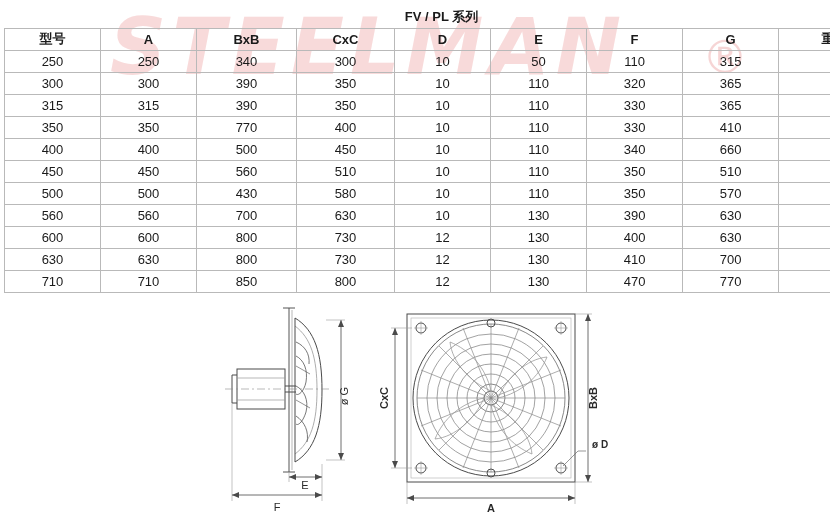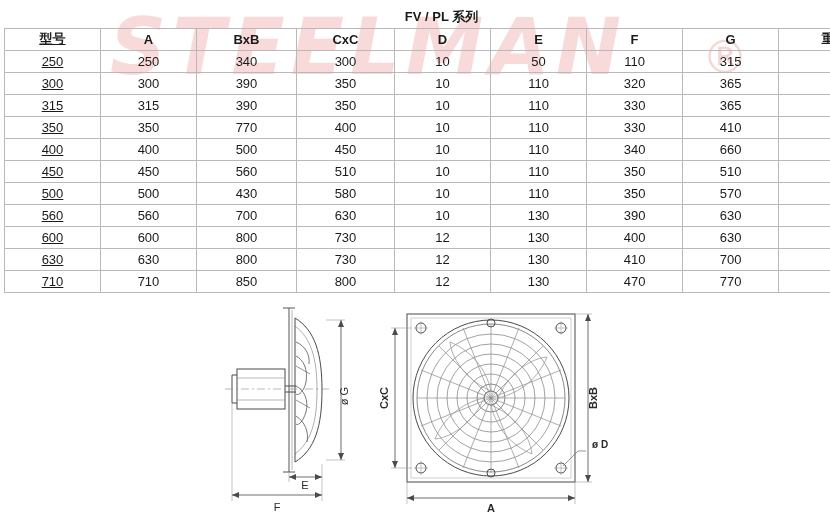--- a/index.html
+++ b/index.html
@@ -69,21 +69,21 @@
     border: none;
     height: 22px;
     font-weight: bold;
     font-size: 13px;
     background: transparent;
   }
   table.spec tr.title-row td.title-cell {
     text-align: center;
   }
   table.spec td.first-col { font-size: 13px; }
-  .w-model { width: 96px; text-decoration: underline; }
+  .w-model { width: 96px; }
   .w-a { width: 96px; }
   .w-b { width: 100px; }
   .w-c { width: 98px; }
   .w-d { width: 96px; }
   .w-e { width: 96px; }
   .w-f { width: 96px; }
   .w-g { width: 96px; }
   .w-wt { width: 136px; }
 
   

